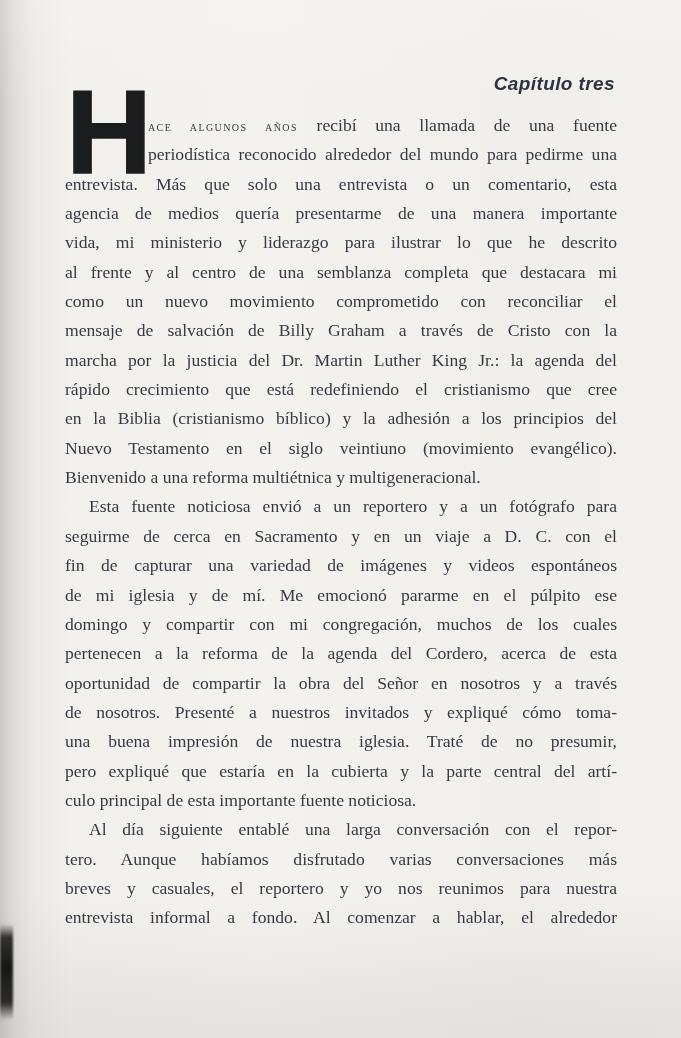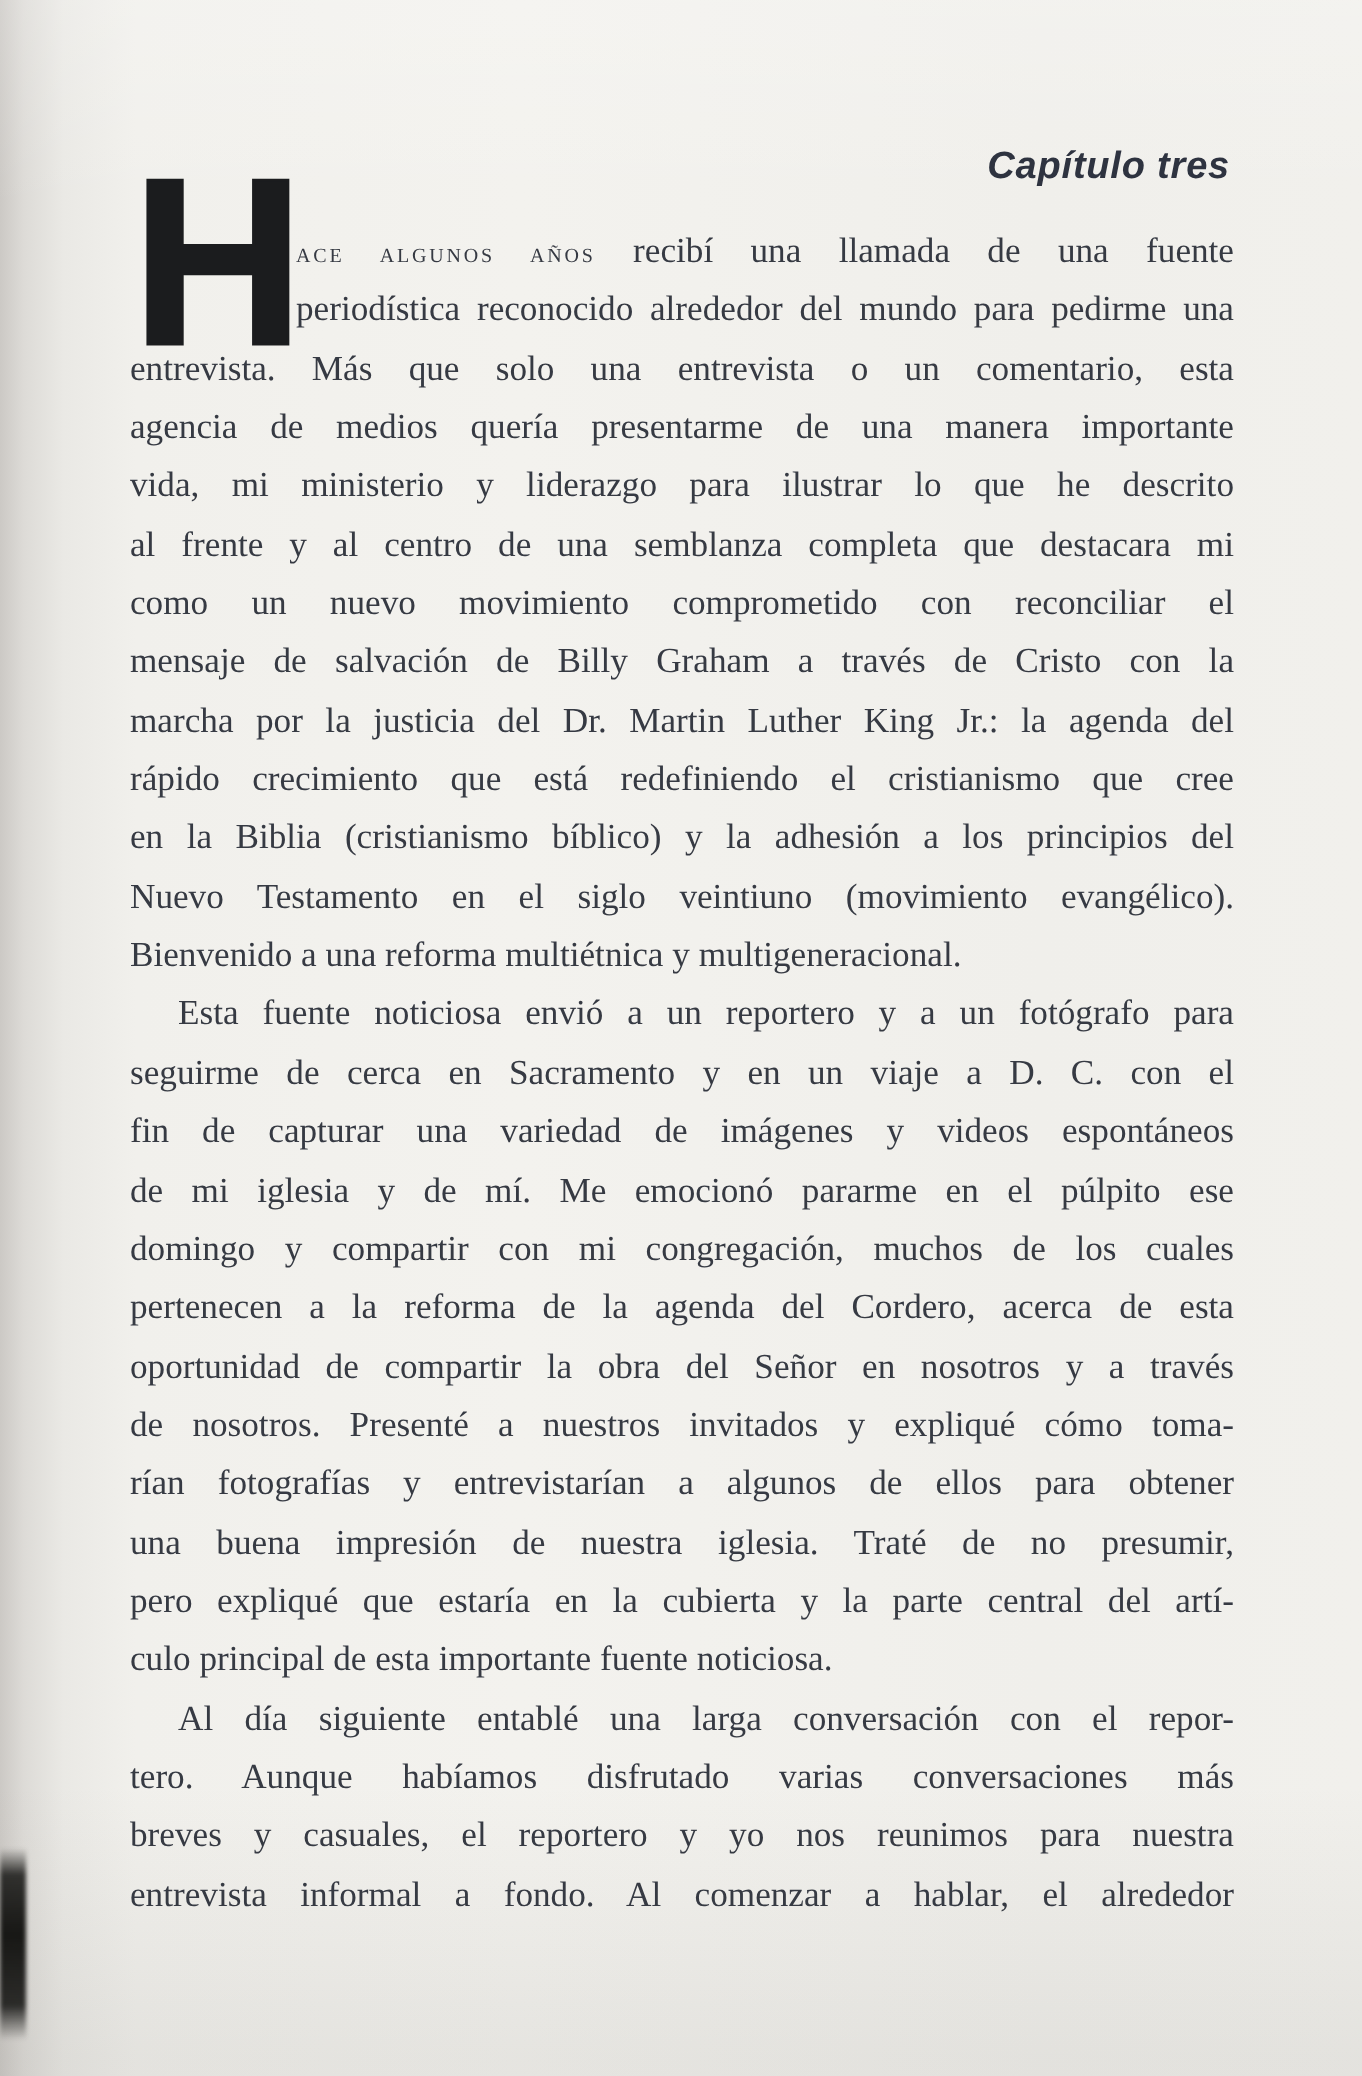--- a/index.html
+++ b/index.html
@@ -115,21 +115,20 @@
     <div class="line last">Bienvenido a una reforma multiétnica y multigeneracional.</div>
 
     <div class="line indent">Esta fuente noticiosa envió a un reportero y a un fotógrafo para</div>
     <div class="line">seguirme de cerca en Sacramento y en un viaje a D. C. con el</div>
     <div class="line">fin de capturar una variedad de imágenes y videos espontáneos</div>
     <div class="line">de mi iglesia y de mí. Me emocionó pararme en el púlpito ese</div>
     <div class="line">domingo y compartir con mi congregación, muchos de los cuales</div>
     <div class="line">pertenecen a la reforma de la agenda del Cordero, acerca de esta</div>
     <div class="line">oportunidad de compartir la obra del Señor en nosotros y a través</div>
     <div class="line">de nosotros. Presenté a nuestros invitados y expliqué cómo toma-</div>
-    <div class="line">rían fotografías y entrevistarían a algunos de ellos para obtener</div>
     <div class="line">una buena impresión de nuestra iglesia. Traté de no presumir,</div>
     <div class="line">pero expliqué que estaría en la cubierta y la parte central del artí-</div>
     <div class="line last">culo principal de esta importante fuente noticiosa.</div>
 
     <div class="line indent">Al día siguiente entablé una larga conversación con el repor-</div>
     <div class="line">tero. Aunque habíamos disfrutado varias conversaciones más</div>
     <div class="line">breves y casuales, el reportero y yo nos reunimos para nuestra</div>
     <div class="line">entrevista informal a fondo. Al comenzar a hablar, el alrededor</div>
 
   </div>

